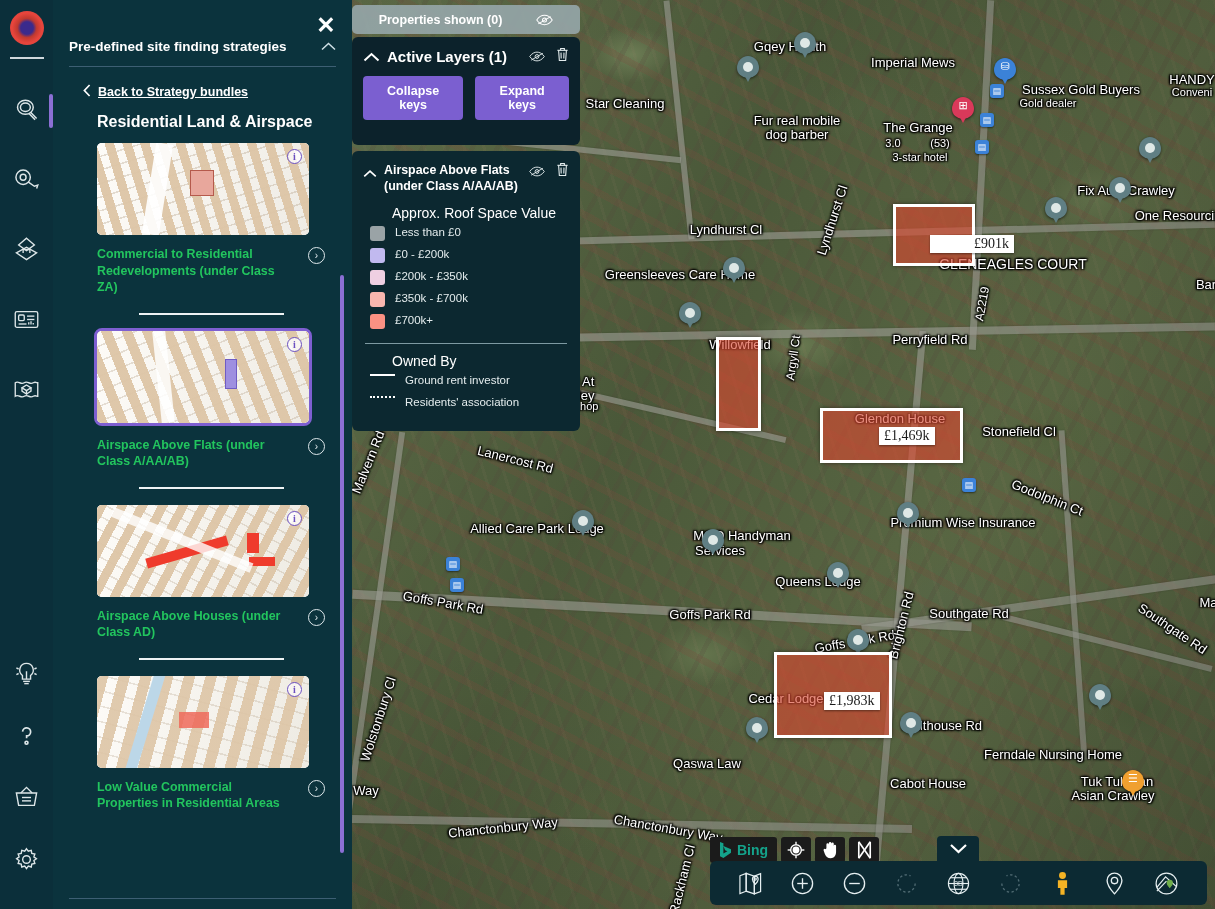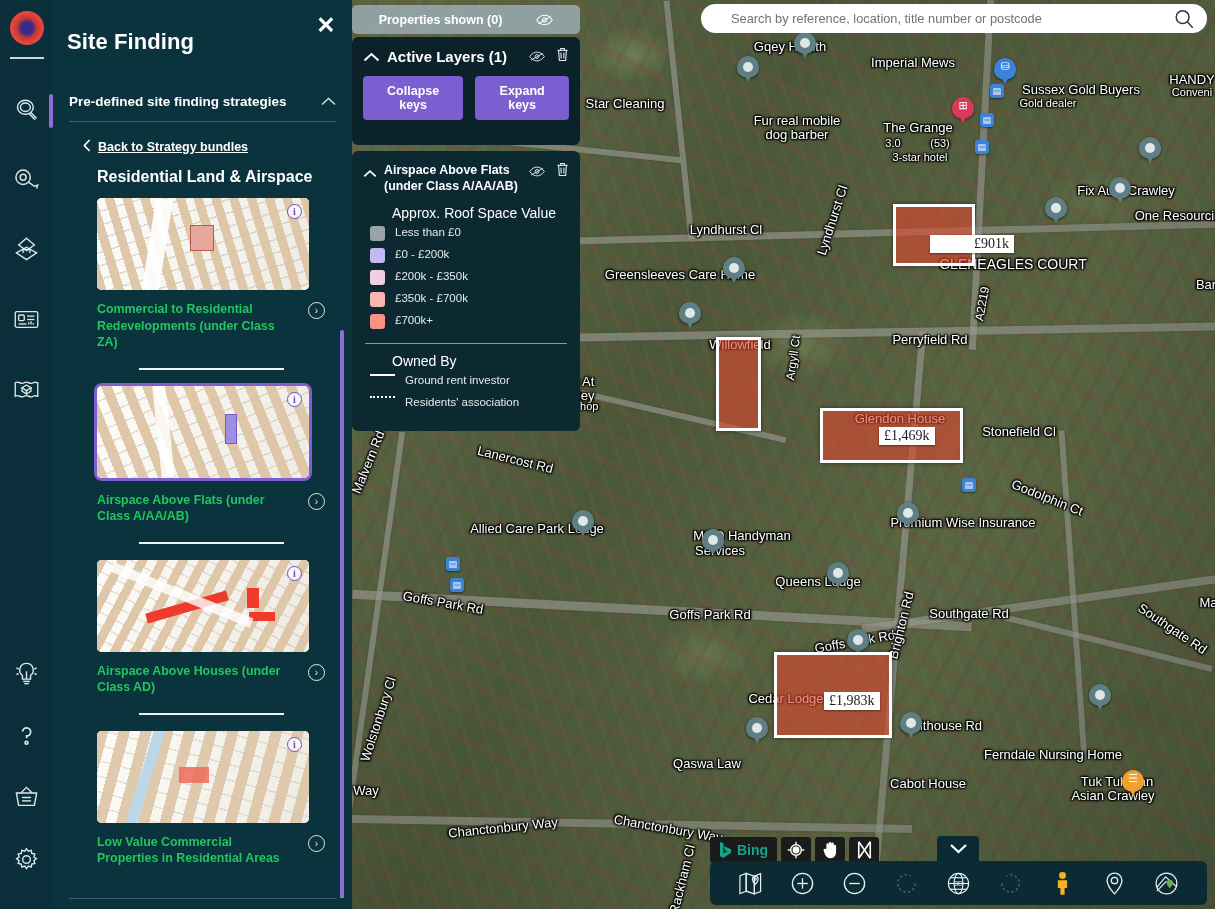--- a/index.html
+++ b/index.html
@@ -561,21 +561,20 @@
         <svg viewBox="0 0 24 24" fill="none" stroke="currentColor" stroke-width="1.25">
           <circle cx="12" cy="12" r="3.4"></circle>
           <path d="M12 2.5 l1.6 2.2 2.6-.8 .5 2.7 2.7 .5-.8 2.6 2.2 1.6-2.2 1.6 .8 2.6-2.7 .5-.5 2.7-2.6-.8-1.6 2.2-1.6-2.2-2.6 .8-.5-2.7-2.7-.5 .8-2.6-2.2-1.6 2.2-1.6-.8-2.6 2.7-.5 .5-2.7 2.6 .8 Z"></path>
         </svg>
       </span>
     </div>
   </div>
 
   <div id="sitepanel">
     <div class="closebtn">✕</div>
-    <h1>Site Finding</h1>
 
     <div class="sf-sectionhdr">
       <span>Pre-defined site finding strategies</span>
       <span class="chev">
         <svg width="15" height="9" viewBox="0 0 15 9" fill="none" stroke="currentColor" stroke-width="1.5">
             <path d="M1 7.5 L7.5 1.5 L14 7.5"></path>
           </svg>
       </span>
     </div>
 
@@ -768,29 +767,20 @@
             <span class="kl">Ground rent investor</span>
           </div>
           <div class="keyrow">
             <span class="linekey dotted"></span>
             <span class="kl">Residents' association</span>
           </div>
         </div>
     </div>
   </div>
 
-  <div id="searchbar">
-    <input type="text" placeholder="Search by reference, location, title number or postcode" style="">
-    <span class="sicon">
-      <svg width="22" height="22" viewBox="0 0 24 24" fill="none" stroke="currentColor" stroke-width="1.6">
-        <circle cx="10.5" cy="10" r="7"></circle>
-          <line x1="15.6" y1="15" x2="21.5" y2="21.5"></line>
-      </svg>
-    </span>
-  </div>
 
   <div id="bingbar">
     <div class="bing">
       <svg width="13" height="17" viewBox="0 0 13 17" fill="#14a38b">
           <path d="M1 0 l3.4 1.3 v10.3 l4-2.3 -2.3-1.1 -1.7-4.2 7.6 3.3 v3.4 L4.4 16 1 14.2 Z"></path>
         </svg>
       <span>Bing</span>
     </div>
     <div class="ctl">
       <svg width="18" height="18" viewBox="0 0 22 22" fill="none" stroke="currentColor" stroke-width="1.7">

